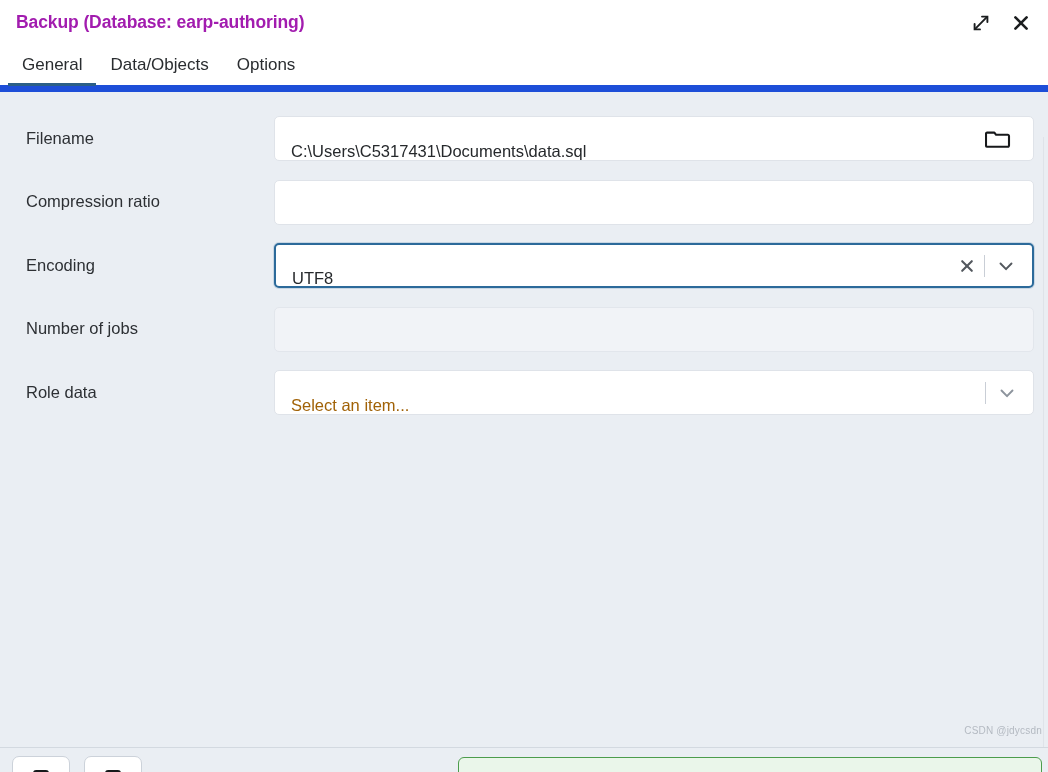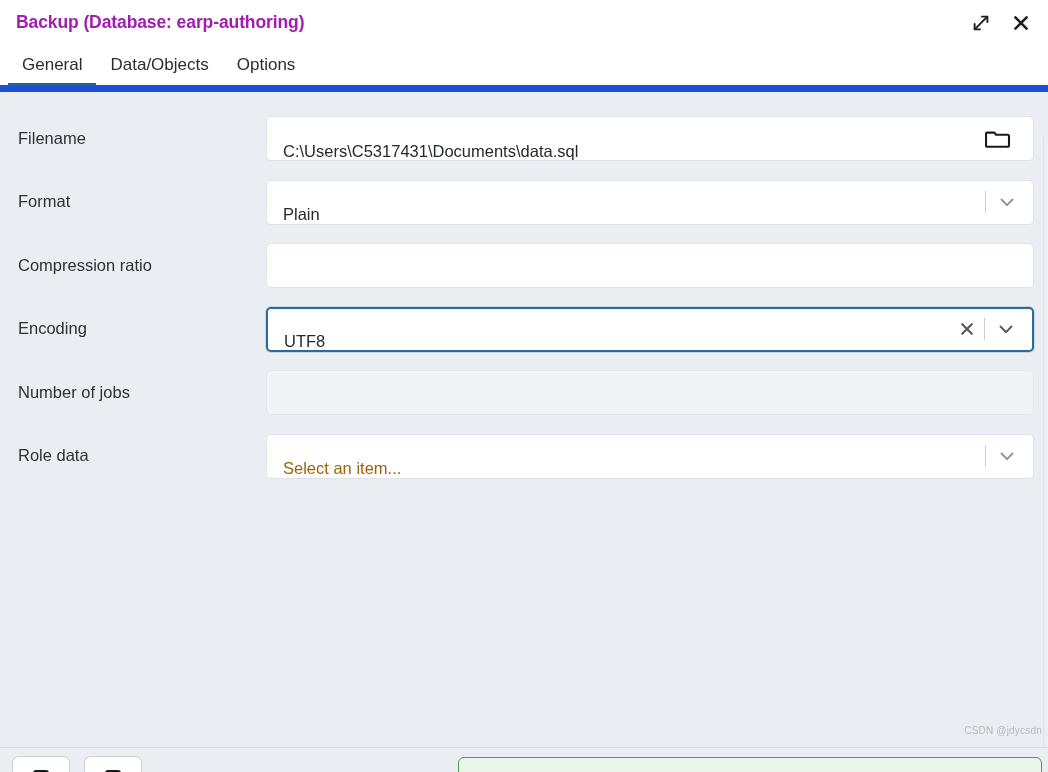--- a/index.html
+++ b/index.html
@@ -100,21 +100,21 @@
     position: relative;
     flex: 1;
     background: #eaeef3;
     padding: 15px 0 0 0;
     overflow: hidden;
   }
   .form-row {
     display: flex;
     align-items: center;
     height: 63.5px;
-    padding: 0 14px 0 18px;
+    padding: 0 14px 0 26px;
     box-sizing: border-box;
   }
   .form-label {
     width: 248px;
     min-width: 248px;
     font-size: 16.5px;
     color: #2d3034;
     line-height: 1.2;
   }
   .field-wrap {
@@ -315,36 +315,20 @@
             <button class="folder-btn" title="Browse">
               <svg width="26" height="22" viewBox="0 0 26 22" aria-hidden="true">
                 <path d="M2.2 4.6 h7.2 l1.7 2.2 h11.7 a1.2 1.2 0 0 1 1.2 1.2 v9.6 a1.2 1.2 0 0 1 -1.2 1.2 h-20.6 a1.2 1.2 0 0 1 -1.2 -1.2 v-11.6 a1.2 1.2 0 0 1 1.2 -1.4 z" fill="none" stroke="#17191b" stroke-width="2.1" stroke-linejoin="round"></path>
               </svg>
             </button>
           </span>
         </div>
       </div>
     </div>
 
-    <div class="form-row">
-      <div class="form-label">Format</div>
-      <div class="field-wrap">
-        <div class="field">
-          <span class="field-text">Plain</span>
-          <span class="field-addon">
-            <span class="addon-sep"></span>
-            <button class="chevron-btn" title="Open list">
-              <svg width="20" height="20" viewBox="0 0 20 20" aria-hidden="true">
-                <polyline points="4.5,7.5 10,13.2 15.5,7.5" fill="none" stroke="#8d949d" stroke-width="1.9" stroke-linecap="round" stroke-linejoin="round"></polyline>
-              </svg>
-            </button>
-          </span>
-        </div>
-      </div>
-    </div>
 
     <div class="form-row">
       <div class="form-label">Compression ratio</div>
       <div class="field-wrap">
         <div class="field">
           <span class="field-text"></span>
         </div>
       </div>
     </div>
 

